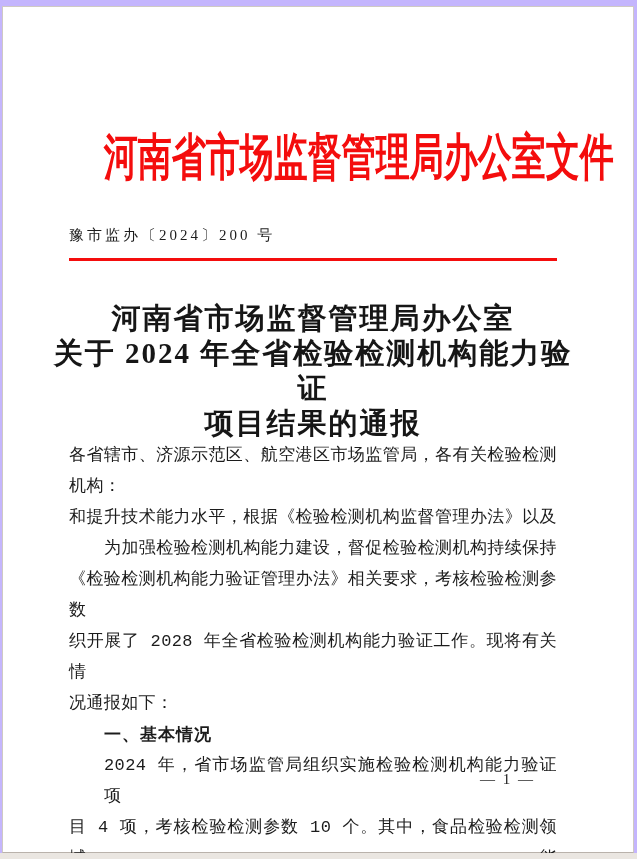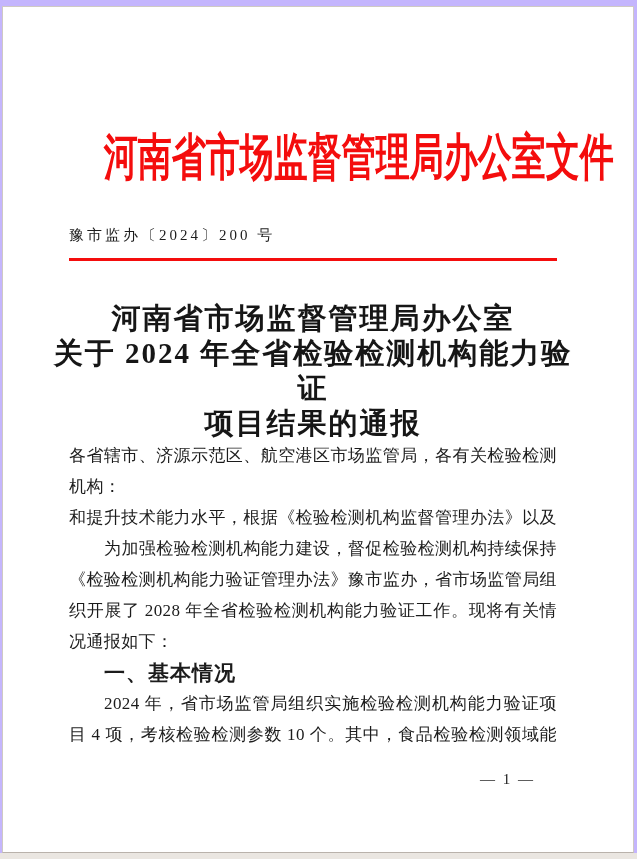--- a/index.html
+++ b/index.html
@@ -75,30 +75,30 @@
   
   .doc-body {
     position: absolute;
     left: 66px; top: 433px;
     width: 488px;
     font-size: 17px;
     color: #1c1c1c;
     line-height: 31px;
     letter-spacing: 0.4px;
   }
-  .bline { display: block; }
+  .bline { display: block; font-family: Liberation Mono, monospace; }
   .bline.full {
     text-align: justify;
     text-align-last: justify;
   }
   .bline.indent { padding-left: 35px; }
   .bline.heading {
     font-family: "Liberation Sans", "DejaVu Sans", sans-serif;
     font-weight: 700;
-    font-size: 21px;
+    font-size: 17px;
     letter-spacing: 1px;
   }
   .page-number {
     position: absolute;
     top: 764px; right: 98px;
     font-size: 15px;
     letter-spacing: 2px;
     color: #1c1c1c;
   }
 </style>
@@ -118,21 +118,21 @@
       <div>河南省市场监督管理局办公室</div>
       <div>关于 2024 年全省检验检测机构能力验证</div>
       <div>项目结果的通报</div>
     </div>
 
     <div class="doc-body">
       <span class="bline full">各省辖市、济源示范区、航空港区市场监管局，各有关检验检测</span>
       <span class="bline">机构：</span>
       <span class="bline full">和提升技术能力水平，根据《检验检测机构监督管理办法》以及</span>
       <span class="bline full indent">为加强检验检测机构能力建设，督促检验检测机构持续保持</span>
-      <span class="bline full">《检验检测机构能力验证管理办法》豫市监办，省市场监管局组</span>
+      <span class="bline full">《检验检测机构能力验证管理办法》相关要求，考核检验检测参数</span>
       <span class="bline full">织开展了 2028 年全省检验检测机构能力验证工作。现将有关情</span>
       <span class="bline">况通报如下：</span>
       <span class="bline heading indent">一、基本情况</span>
       <span class="bline full indent">2024 年，省市场监管局组织实施检验检测机构能力验证项</span>
       <span class="bline full">目 4 项，考核检验检测参数 10 个。其中，食品检验检测领域能</span>
     </div>
 
     <div class="page-number">— 1 —</div>
   </div>
 

